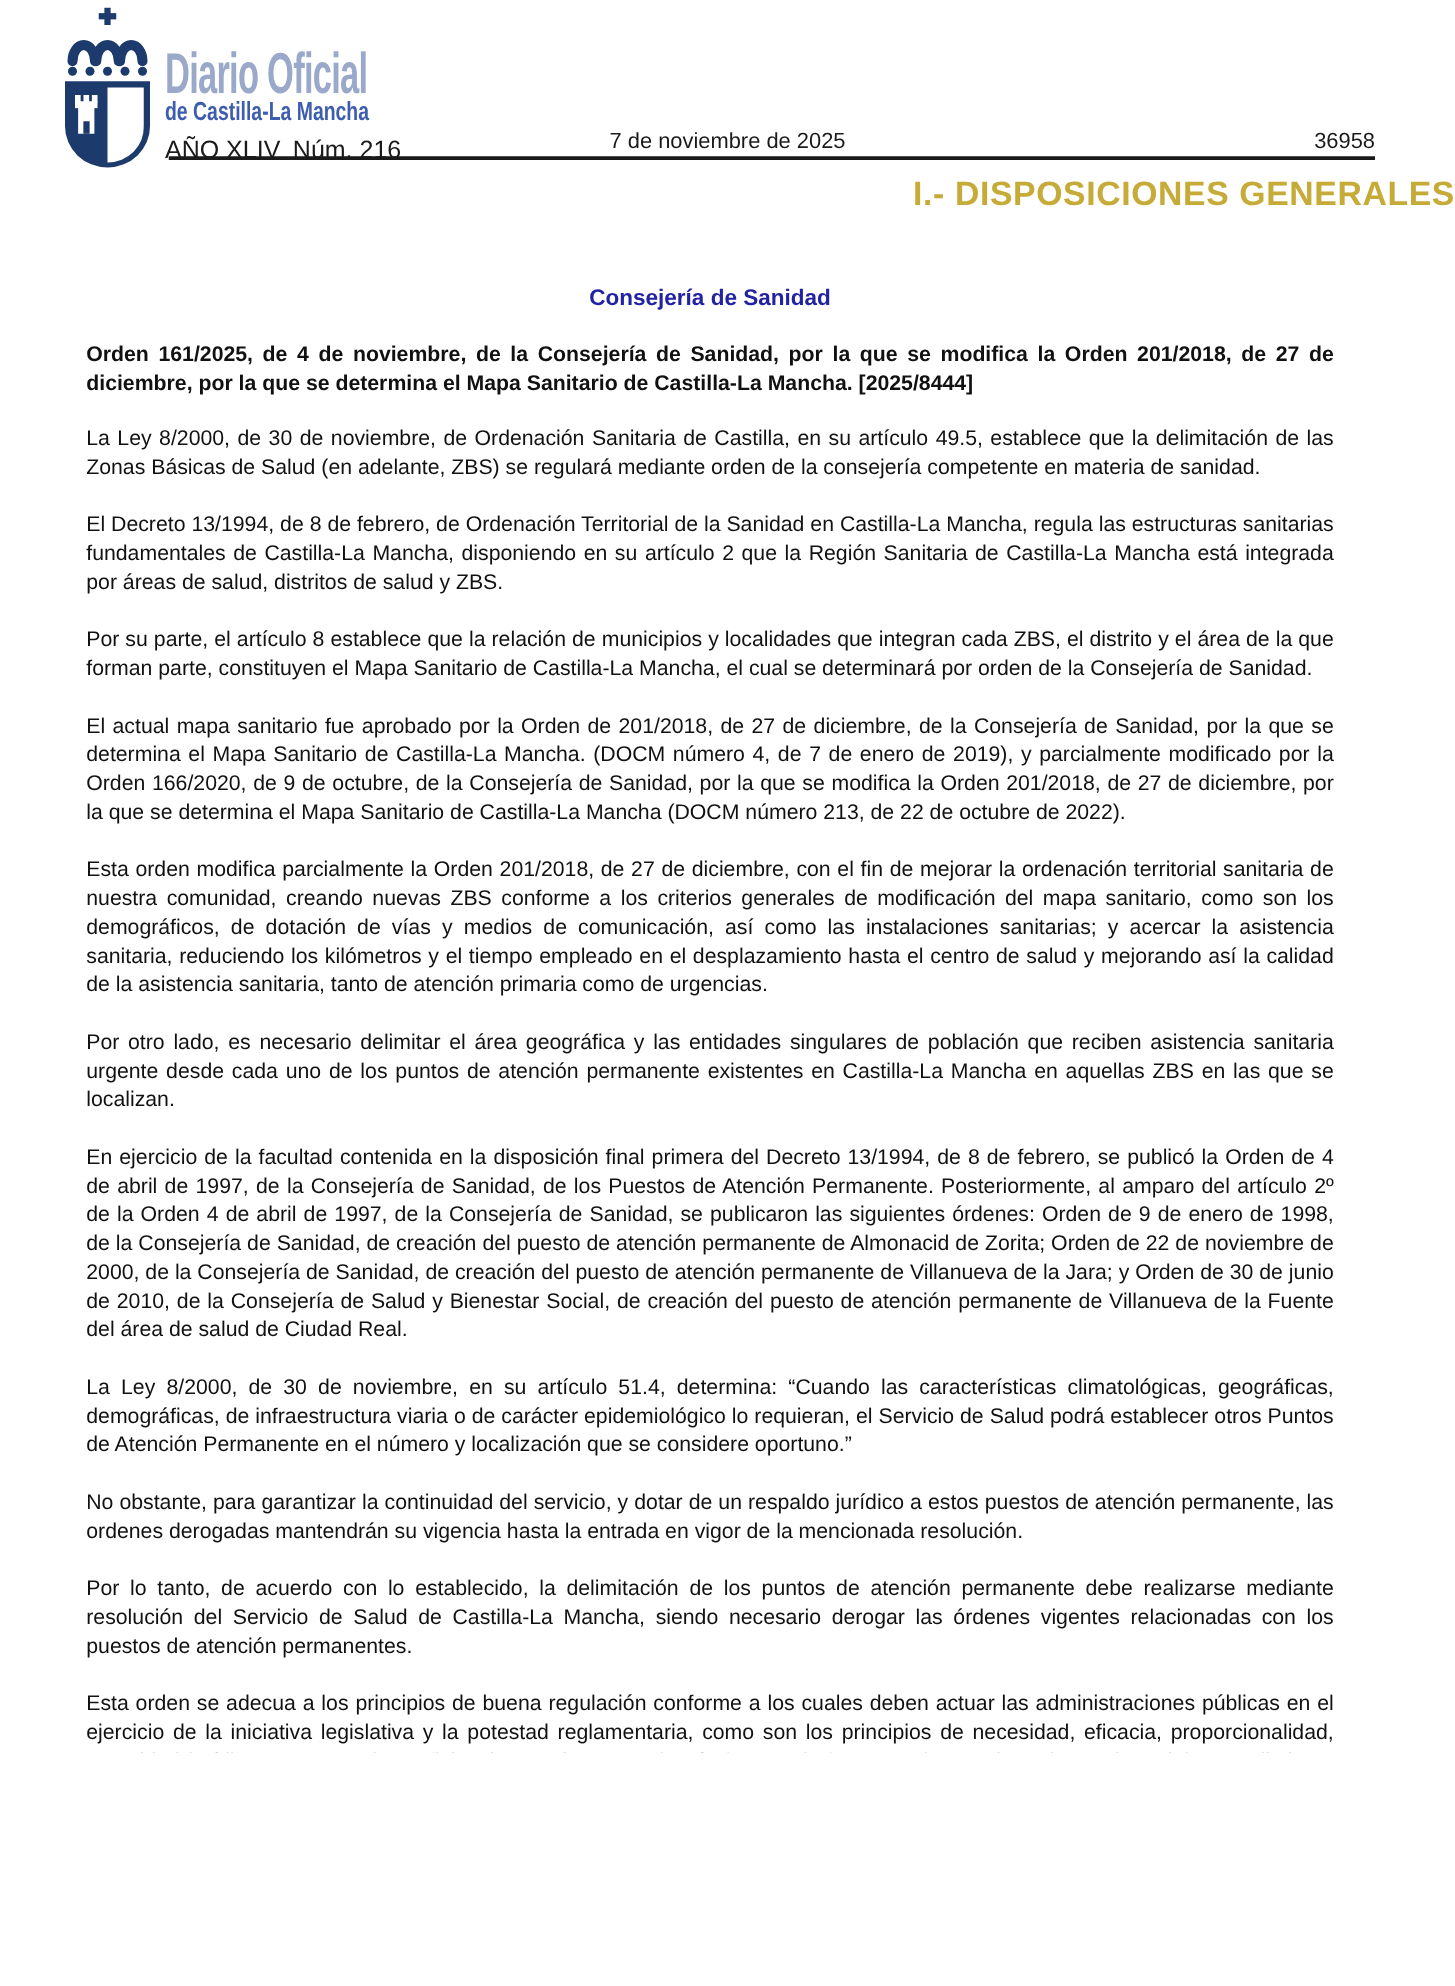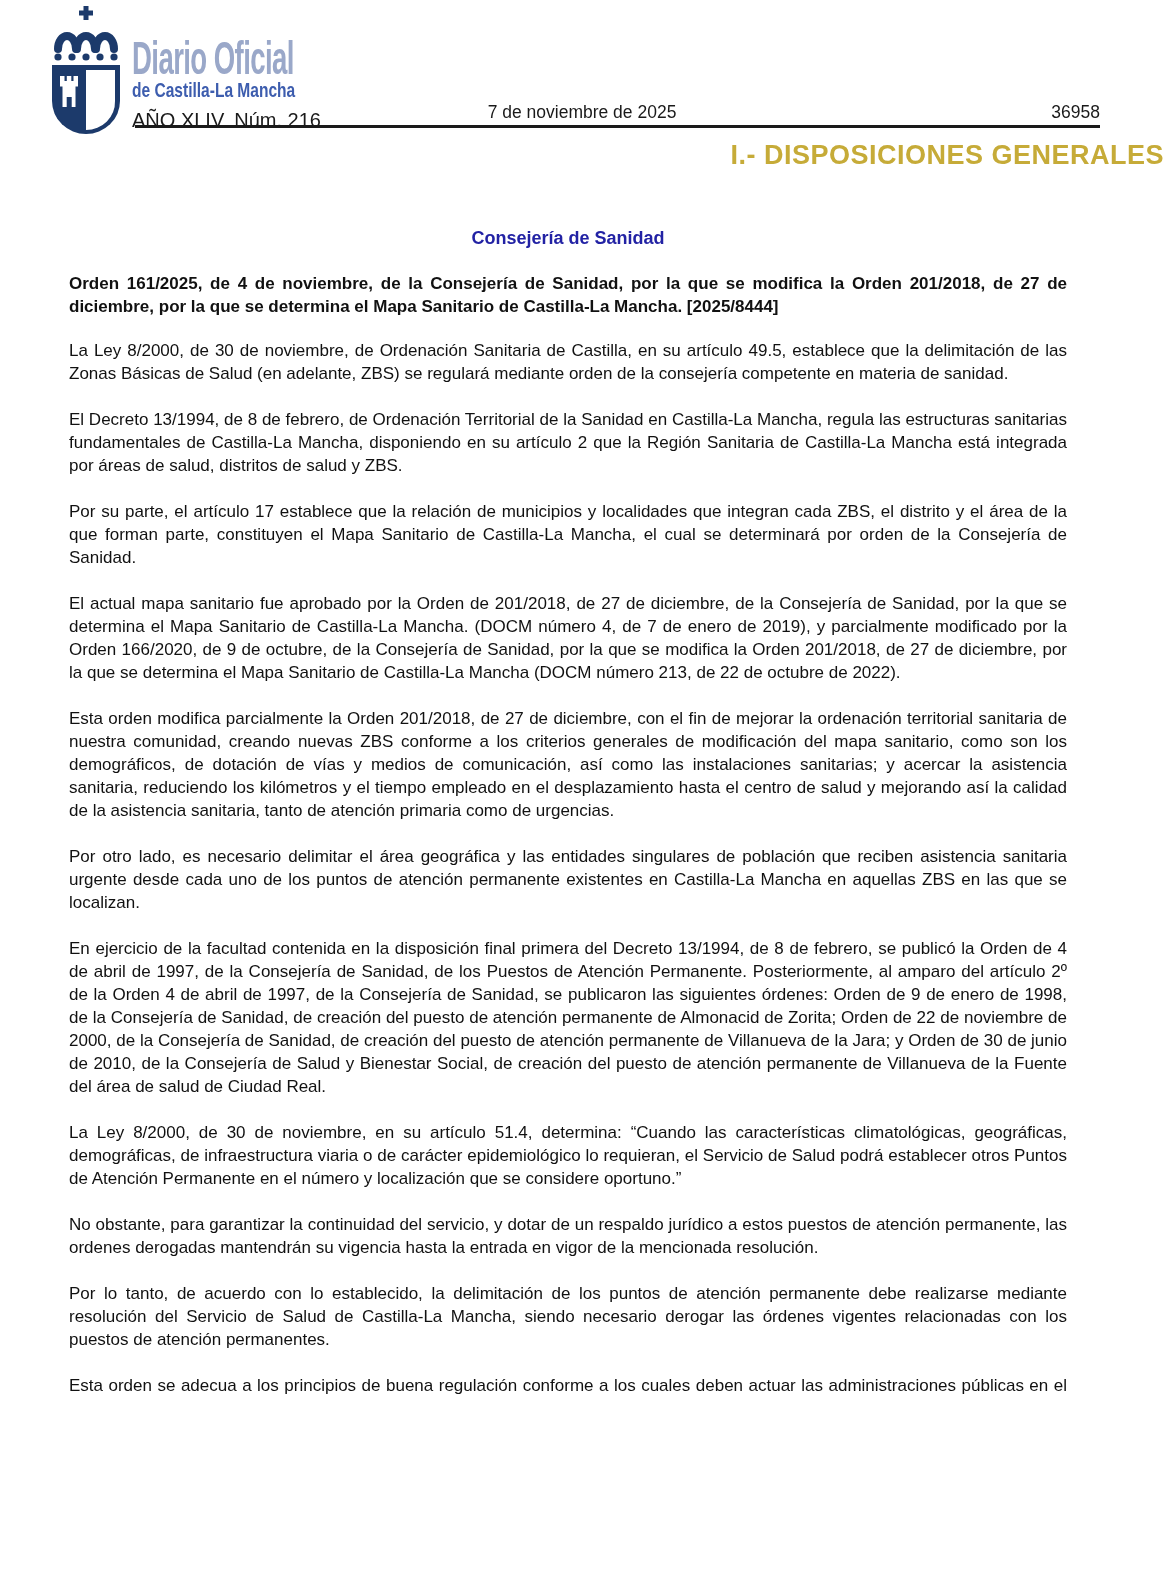--- a/index.html
+++ b/index.html
@@ -117,21 +117,21 @@
   <div class="header-rule"></div>
 
   <div class="section-title">I.- DISPOSICIONES GENERALES</div>
 
   <div class="content">
     <div class="department">Consejería de Sanidad</div>
     <p class="article-heading">Orden 161/2025, de 4 de noviembre, de la Consejería de Sanidad, por la que se modifica la Orden 201/2018, de 27 de diciembre, por la que se determina el Mapa Sanitario de Castilla-La Mancha. [2025/8444]</p>
 
     <p class="body">La Ley 8/2000, de 30 de noviembre, de Ordenación Sanitaria de Castilla, en su artículo 49.5, establece que la delimitación de las Zonas Básicas de Salud (en adelante, ZBS) se regulará mediante orden de la consejería competente en materia de sanidad.</p>
     <p class="body">El Decreto 13/1994, de 8 de febrero, de Ordenación Territorial de la Sanidad en Castilla-La Mancha, regula las estructuras sanitarias fundamentales de Castilla-La Mancha, disponiendo en su artículo 2 que la Región Sanitaria de Castilla-La Mancha está integrada por áreas de salud, distritos de salud y ZBS.</p>
-    <p class="body">Por su parte, el artículo 17 establece que la relación de municipios y localidades que integran cada ZBS, el distrito y el área de la que forman parte, constituyen el Mapa Sanitario de Castilla-La Mancha, el cual se determinará por orden de la Consejería de Sanidad.</p>
+    <p class="body">Por su parte, el artículo 8 establece que la relación de municipios y localidades que integran cada ZBS, el distrito y el área de la que forman parte, constituyen el Mapa Sanitario de Castilla-La Mancha, el cual se determinará por orden de la Consejería de Sanidad.</p>
     <p class="body">El actual mapa sanitario fue aprobado por la Orden de 201/2018, de 27 de diciembre, de la Consejería de Sanidad, por la que se determina el Mapa Sanitario de Castilla-La Mancha. (DOCM número 4, de 7 de enero de 2019), y parcialmente modificado por la Orden 166/2020, de 9 de octubre, de la Consejería de Sanidad, por la que se modifica la Orden 201/2018, de 27 de diciembre, por la que se determina el Mapa Sanitario de Castilla-La Mancha (DOCM número 213, de 22 de octubre de 2022).</p>
     <p class="body">Esta orden modifica parcialmente la Orden 201/2018, de 27 de diciembre, con el fin de mejorar la ordenación territorial sanitaria de nuestra comunidad, creando nuevas ZBS conforme a los criterios generales de modificación del mapa sanitario, como son los demográficos, de dotación de vías y medios de comunicación, así como las instalaciones sanitarias; y acercar la asistencia sanitaria, reduciendo los kilómetros y el tiempo empleado en el desplazamiento hasta el centro de salud y mejorando así la calidad de la asistencia sanitaria, tanto de atención primaria como de urgencias.</p>
     <p class="body">Por otro lado, es necesario delimitar el área geográfica y las entidades singulares de población que reciben asistencia sanitaria urgente desde cada uno de los puntos de atención permanente existentes en Castilla-La Mancha en aquellas ZBS en las que se localizan.</p>
     <p class="body">En ejercicio de la facultad contenida en la disposición final primera del Decreto 13/1994, de 8 de febrero, se publicó la Orden de 4 de abril de 1997, de la Consejería de Sanidad, de los Puestos de Atención Permanente. Posteriormente, al amparo del artículo 2º de la Orden 4 de abril de 1997, de la Consejería de Sanidad, se publicaron las siguientes órdenes: Orden de 9 de enero de 1998, de la Consejería de Sanidad, de creación del puesto de atención permanente de Almonacid de Zorita; Orden de 22 de noviembre de 2000, de la Consejería de Sanidad, de creación del puesto de atención permanente de Villanueva de la Jara; y Orden de 30 de junio de 2010, de la Consejería de Salud y Bienestar Social, de creación del puesto de atención permanente de Villanueva de la Fuente del área de salud de Ciudad Real.</p>
     <p class="body">La Ley 8/2000, de 30 de noviembre, en su artículo 51.4, determina: “Cuando las características climatológicas, geográficas, demográficas, de infraestructura viaria o de carácter epidemiológico lo requieran, el Servicio de Salud podrá establecer otros Puntos de Atención Permanente en el número y localización que se considere oportuno.”</p>
     <p class="body">No obstante, para garantizar la continuidad del servicio, y dotar de un respaldo jurídico a estos puestos de atención permanente, las ordenes derogadas mantendrán su vigencia hasta la entrada en vigor de la mencionada resolución.</p>
     <p class="body">Por lo tanto, de acuerdo con lo establecido, la delimitación de los puntos de atención permanente debe realizarse mediante resolución del Servicio de Salud de Castilla-La Mancha, siendo necesario derogar las órdenes vigentes relacionadas con los puestos de atención permanentes.</p>
     <p class="body">Esta orden se adecua a los principios de buena regulación conforme a los cuales deben actuar las administraciones públicas en el ejercicio de la iniciativa legislativa y la potestad reglamentaria, como son los principios de necesidad, eficacia, proporcionalidad, seguridad jurídica, trasparencia y eficiencia, previstos en el artículo 129 de la Ley 39/2015, de 1 de octubre, del Procedimiento Administrativo Común de las Administraciones Públicas.</p>
 
     <div class="bottom-rule"></div>

